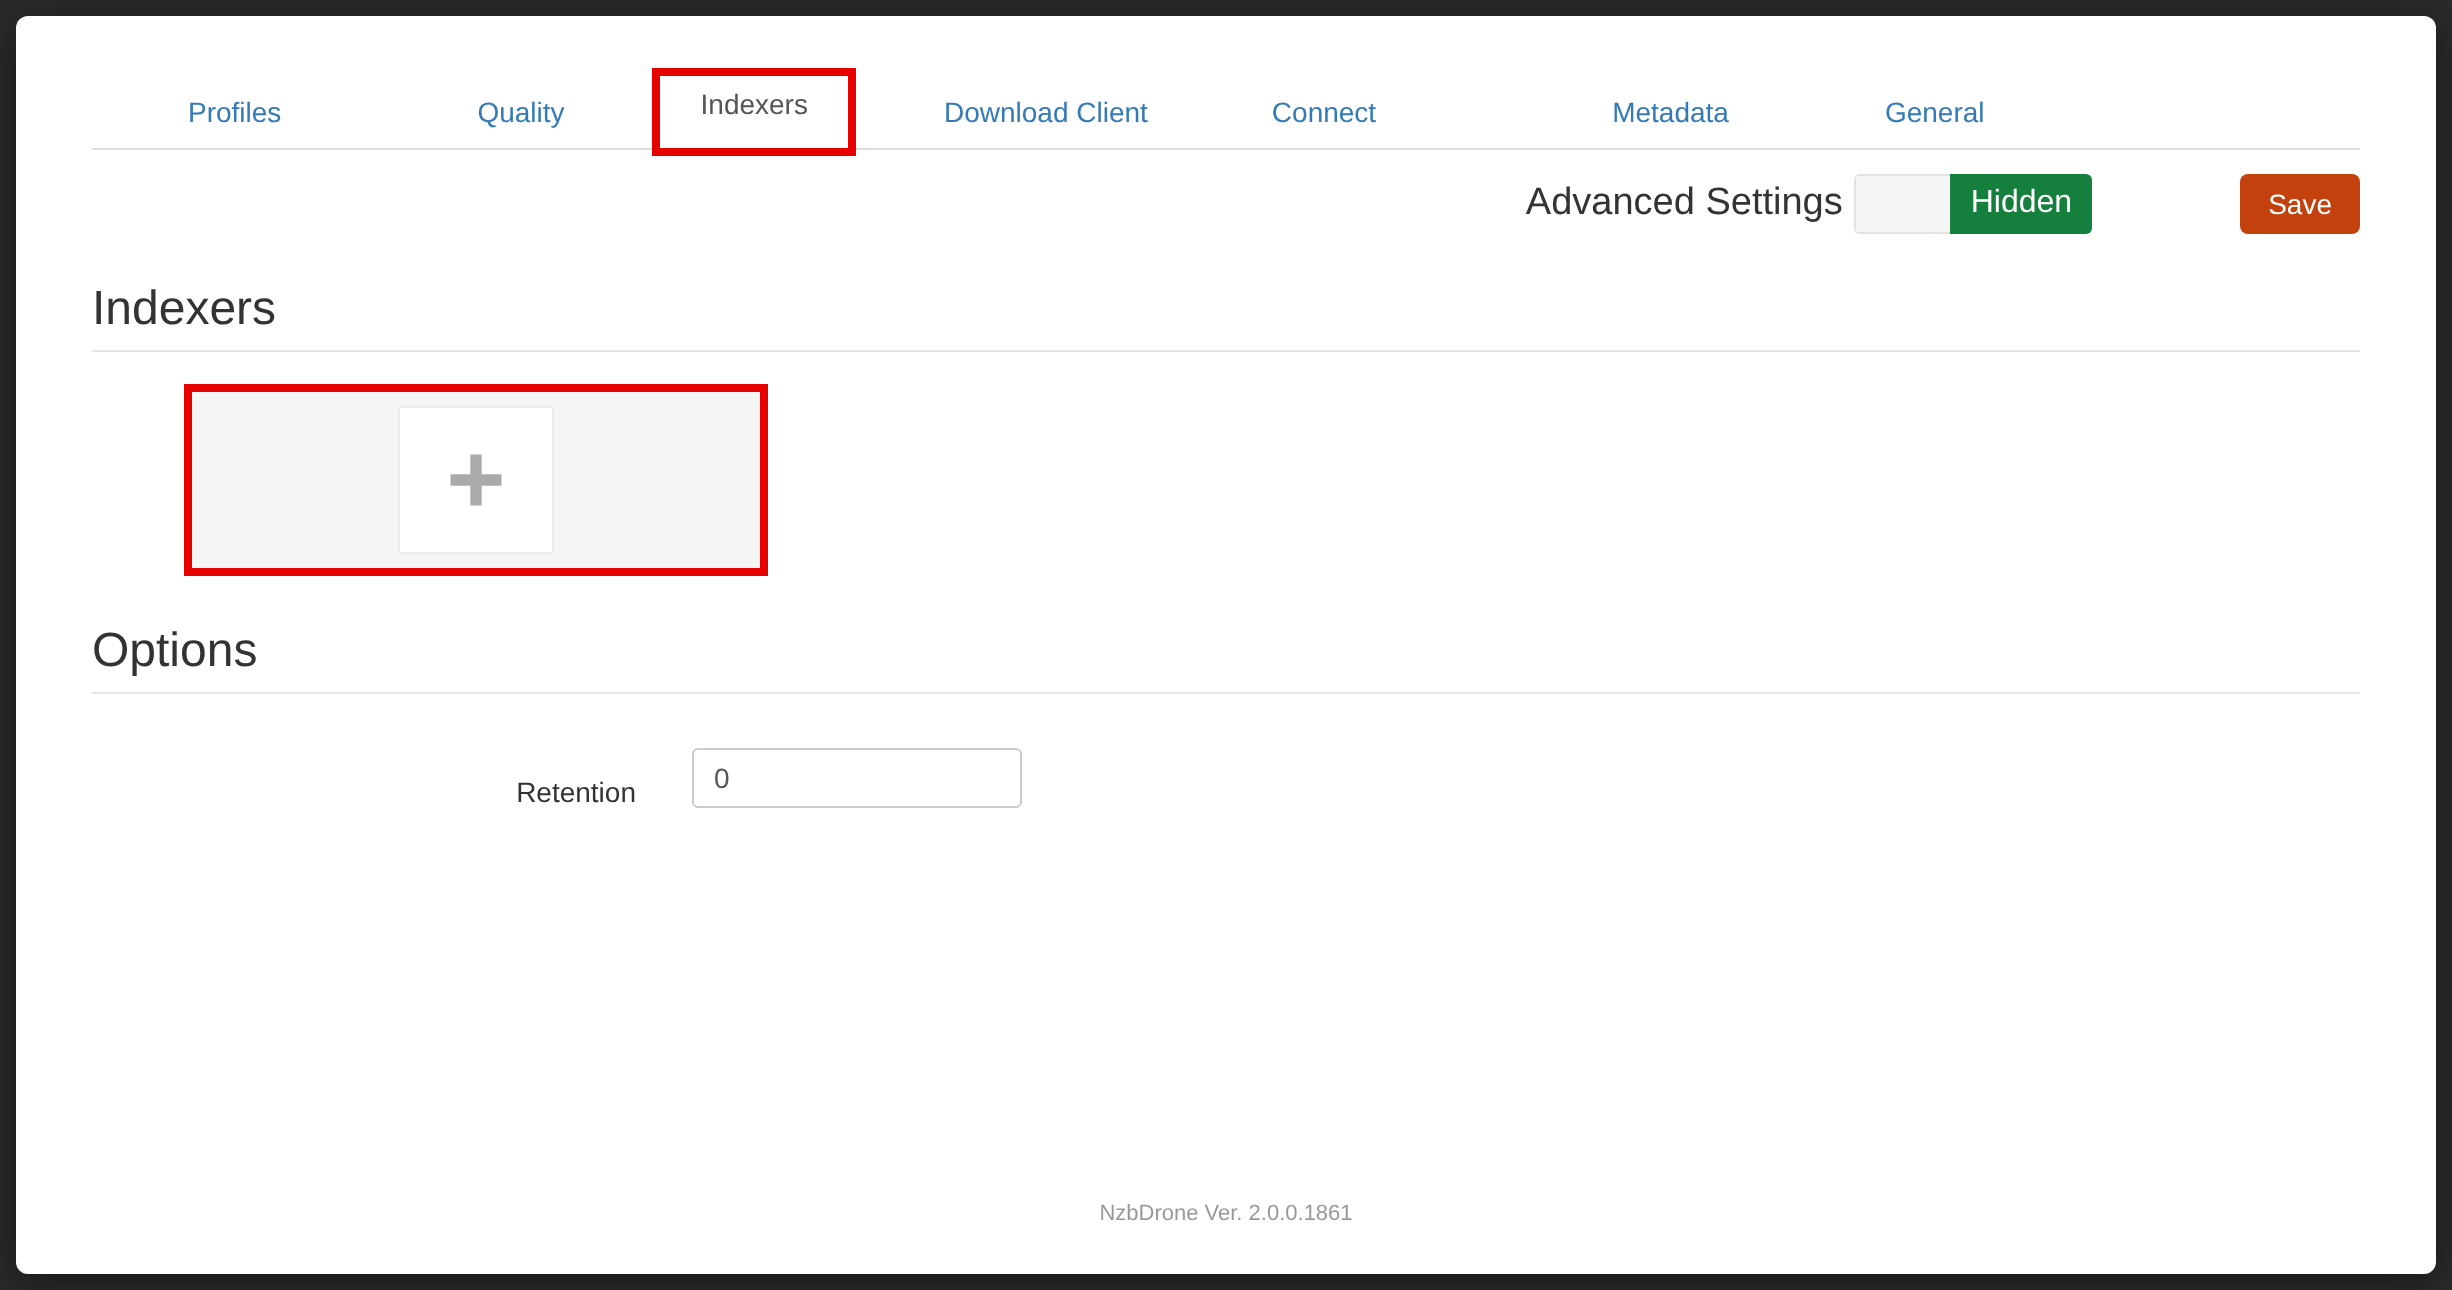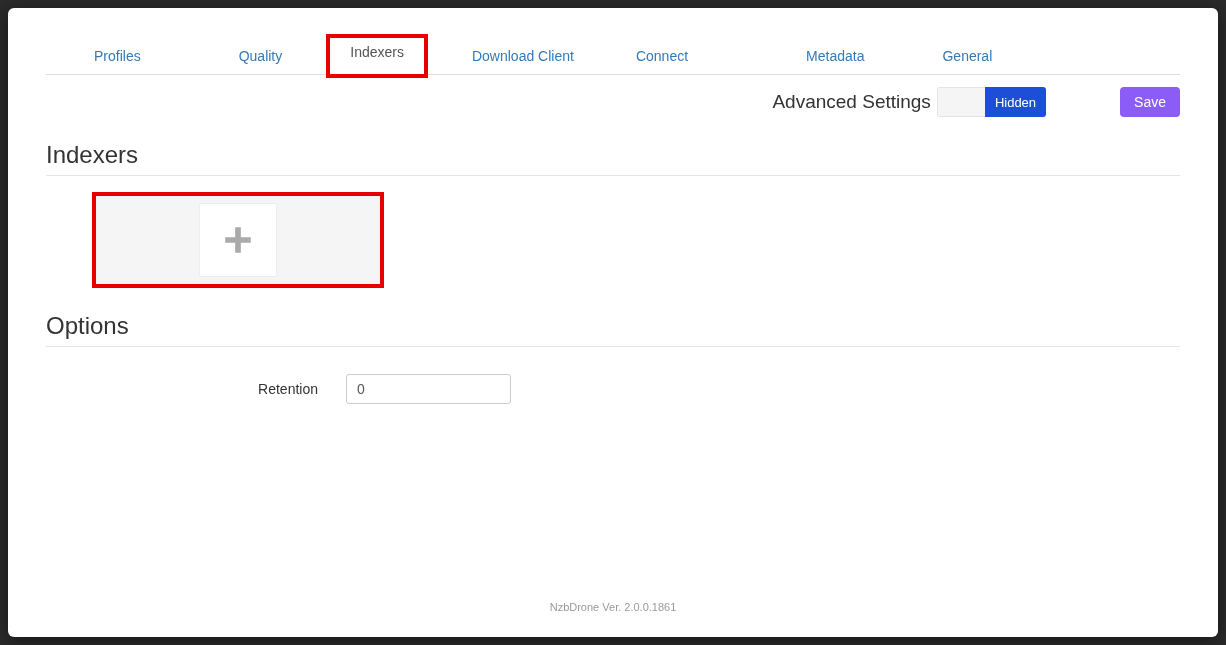--- a/index.html
+++ b/index.html
@@ -68,30 +68,30 @@
       border-radius: 3px;
       overflow: hidden;
     }
     .toggle-left {
       background: #f5f5f5;
       width: 48px;
       border: 1px solid #e3e3e3;
       border-right: none;
     }
     .toggle-right {
-      background: #1d4ed8;
+      background: #15803d;
       color: #fff;
-      font-size: 13px;
+      font-size: 16px;
       display: flex;
       align-items: center;
       justify-content: center;
       padding: 0 10px;
     }
     .btn-save {
-      background: #8b5cf6;
+      background: #c2410c;
       color: #fff;
       border: none;
       border-radius: 4px;
       font-size: 14px;
       padding: 7px 14px;
       cursor: pointer;
       margin-left: 70px;
     }
     .section-heading {
       font-size: 24px;
@@ -125,21 +125,21 @@
       justify-content: center;
       cursor: pointer;
     }
     .plus-svg {
       width: 34px;
       height: 34px;
       fill: #aaaaaa;
     }
     .form-row {
       display: flex;
-      align-items: center;
+      align-items: flex-end;
       margin-top: 27px;
     }
     .form-label {
       width: 300px;
       text-align: right;
       font-size: 14px;
       color: #333;
       padding-right: 28px;
     }
     .form-input {

